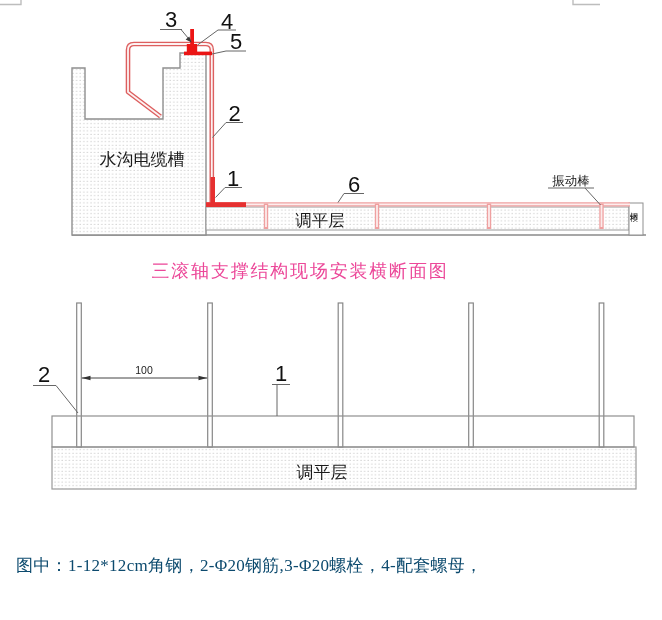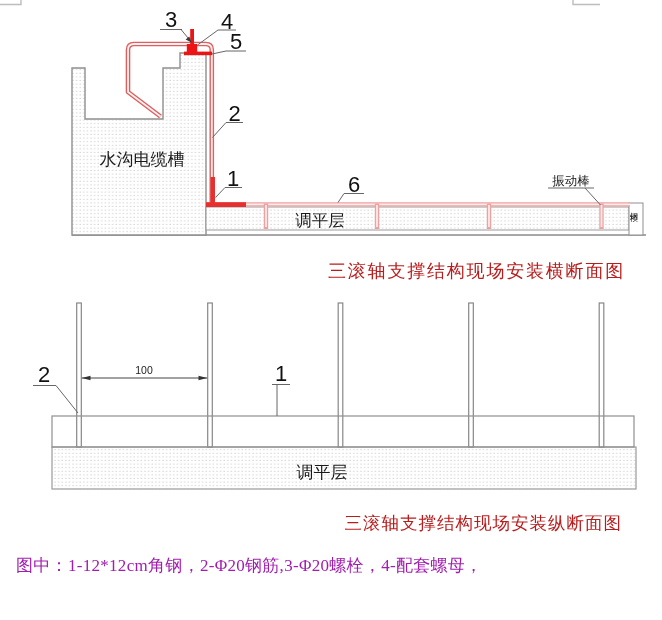--- a/index.html
+++ b/index.html
@@ -6,25 +6,25 @@
   .canvas{
     position:relative;width:662px;height:620px;background:#ffffff;overflow:hidden;
     font-family:"Liberation Serif", serif;
   }
   .abs{position:absolute;}
   svg{display:block;}
   svg text{font-family:"Liberation Serif", serif;fill:#1a1a1a;}
   svg text.num{font-family:"Liberation Sans", sans-serif;fill:#111;}
   svg text.dim{font-family:"Liberation Sans", sans-serif;fill:#222;}
   .caption{
-    position:absolute;text-align:right;color:#b91c1c;
-    font-size:18px;letter-spacing:1.8px;white-space:nowrap;padding-left:25px;
+    position:absolute;text-align:center;color:#ec4899;
+    font-size:18px;letter-spacing:1.8px;white-space:nowrap;
   }
   .legend-line{
-    position:absolute;color:#a21caf;font-size:17px;white-space:nowrap;letter-spacing:0.3px;
+    position:absolute;color:#0c4a6e;font-size:17px;white-space:nowrap;letter-spacing:0.3px;
   }
   .vtext{writing-mode:vertical-rl;text-orientation:upright;letter-spacing:1px;}
 </style>
 </head>
 <body>
 
 <div class="canvas">
 
   <svg class="abs" style="left:0;top:0" width="662" height="252" viewBox="0 0 662 252">
     <defs>
@@ -132,17 +132,16 @@
 
     <path d="M33,95.5 H56 M56,95.5 L78,123" fill="none" stroke="#666" stroke-width="1"></path>
     <text class="num" x="44" y="92" font-size="22" text-anchor="middle">2</text>
 
     <path d="M272,94.5 H290 M277,94.5 V126" fill="none" stroke="#666" stroke-width="1"></path>
     <text class="num" x="281" y="91" font-size="22" text-anchor="middle">1</text>
 
     <text x="322" y="188" font-size="17" text-anchor="middle">调平层</text>
   </svg>
 
-  <div class="caption" style="left:5px;top:511px;width:592px;font-size:17.5px;letter-spacing:1px">三滚轴支撑结构现场安装纵断面图</div>
 
   <div class="legend-line" style="left:16px;top:554px">图中：1-12*12cm角钢，2-Φ20钢筋,3-Φ20螺栓，4-配套螺母，</div>
 
 </div>
 
 </body></html>

